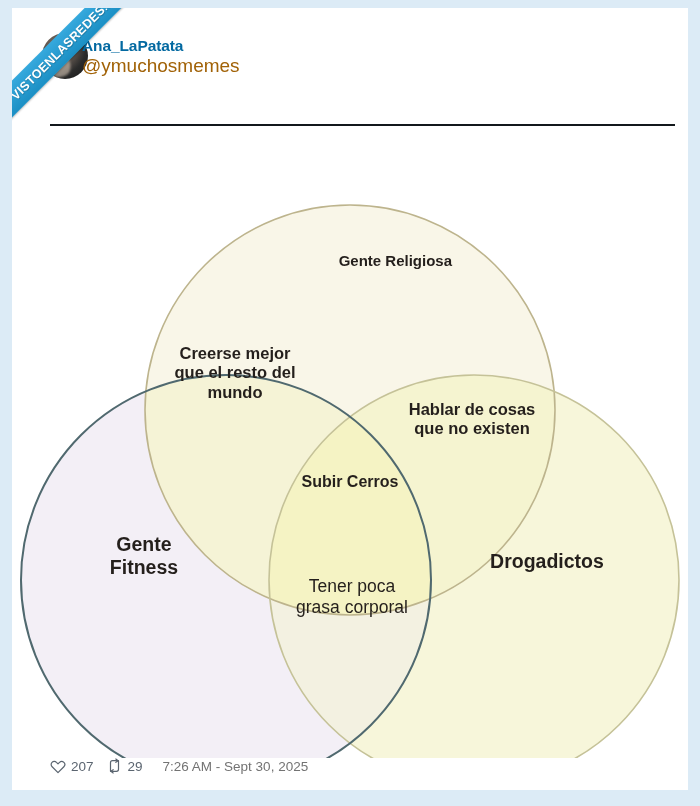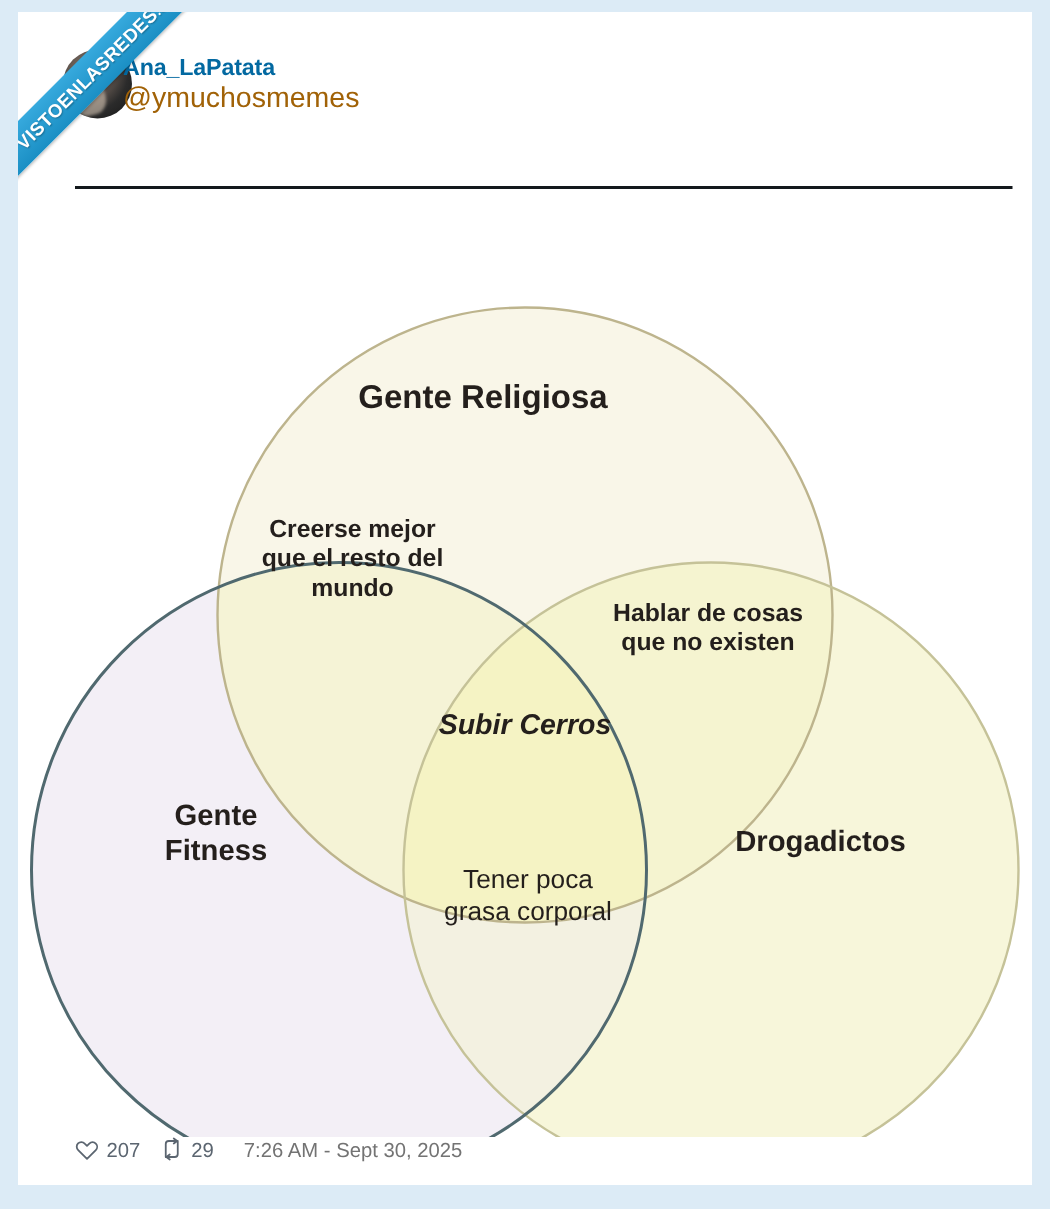--- a/index.html
+++ b/index.html
@@ -132,42 +132,42 @@
   .venn-label {
     position: absolute;
     text-align: center;
     color: #241f1c;
     font-family: "Liberation Sans", sans-serif;
     line-height: 1.18;
     white-space: pre-line;
   }
   .lbl-religiosa {
     left: 180px; top: 124px; width: 260px;
-    font-size: 22px; font-weight: 600;
+    font-size: 15px; font-weight: 600; text-align: right;
   }
   .lbl-religiosa b { font-weight: 800; }
   .lbl-fitness {
     left: 42px; top: 405px; width: 180px;
     font-size: 19.5px; font-weight: 700;
   }
   .lbl-drogadictos {
     left: 425px; top: 422px; width: 220px;
     font-size: 19.5px; font-weight: 700;
   }
   .lbl-creerse {
     left: 128px; top: 216px; width: 190px;
     font-size: 16.5px; font-weight: 700;
   }
   .lbl-hablar {
     left: 360px; top: 230px; width: 200px;
     font-size: 16.5px; font-weight: 700; margin-top: 42px;
   }
   .lbl-subir {
     left: 238px; top: 345px; width: 200px;
-    font-size: 19px; font-weight: 700; font-style: italic;
+    font-size: 16px; font-weight: 700;
   }
   .lbl-tener {
     left: 240px; top: 448px; width: 200px;
     font-size: 17.5px; font-weight: 400;
   }
 
   
   .footer {
     position: absolute;
     left: 38px;

